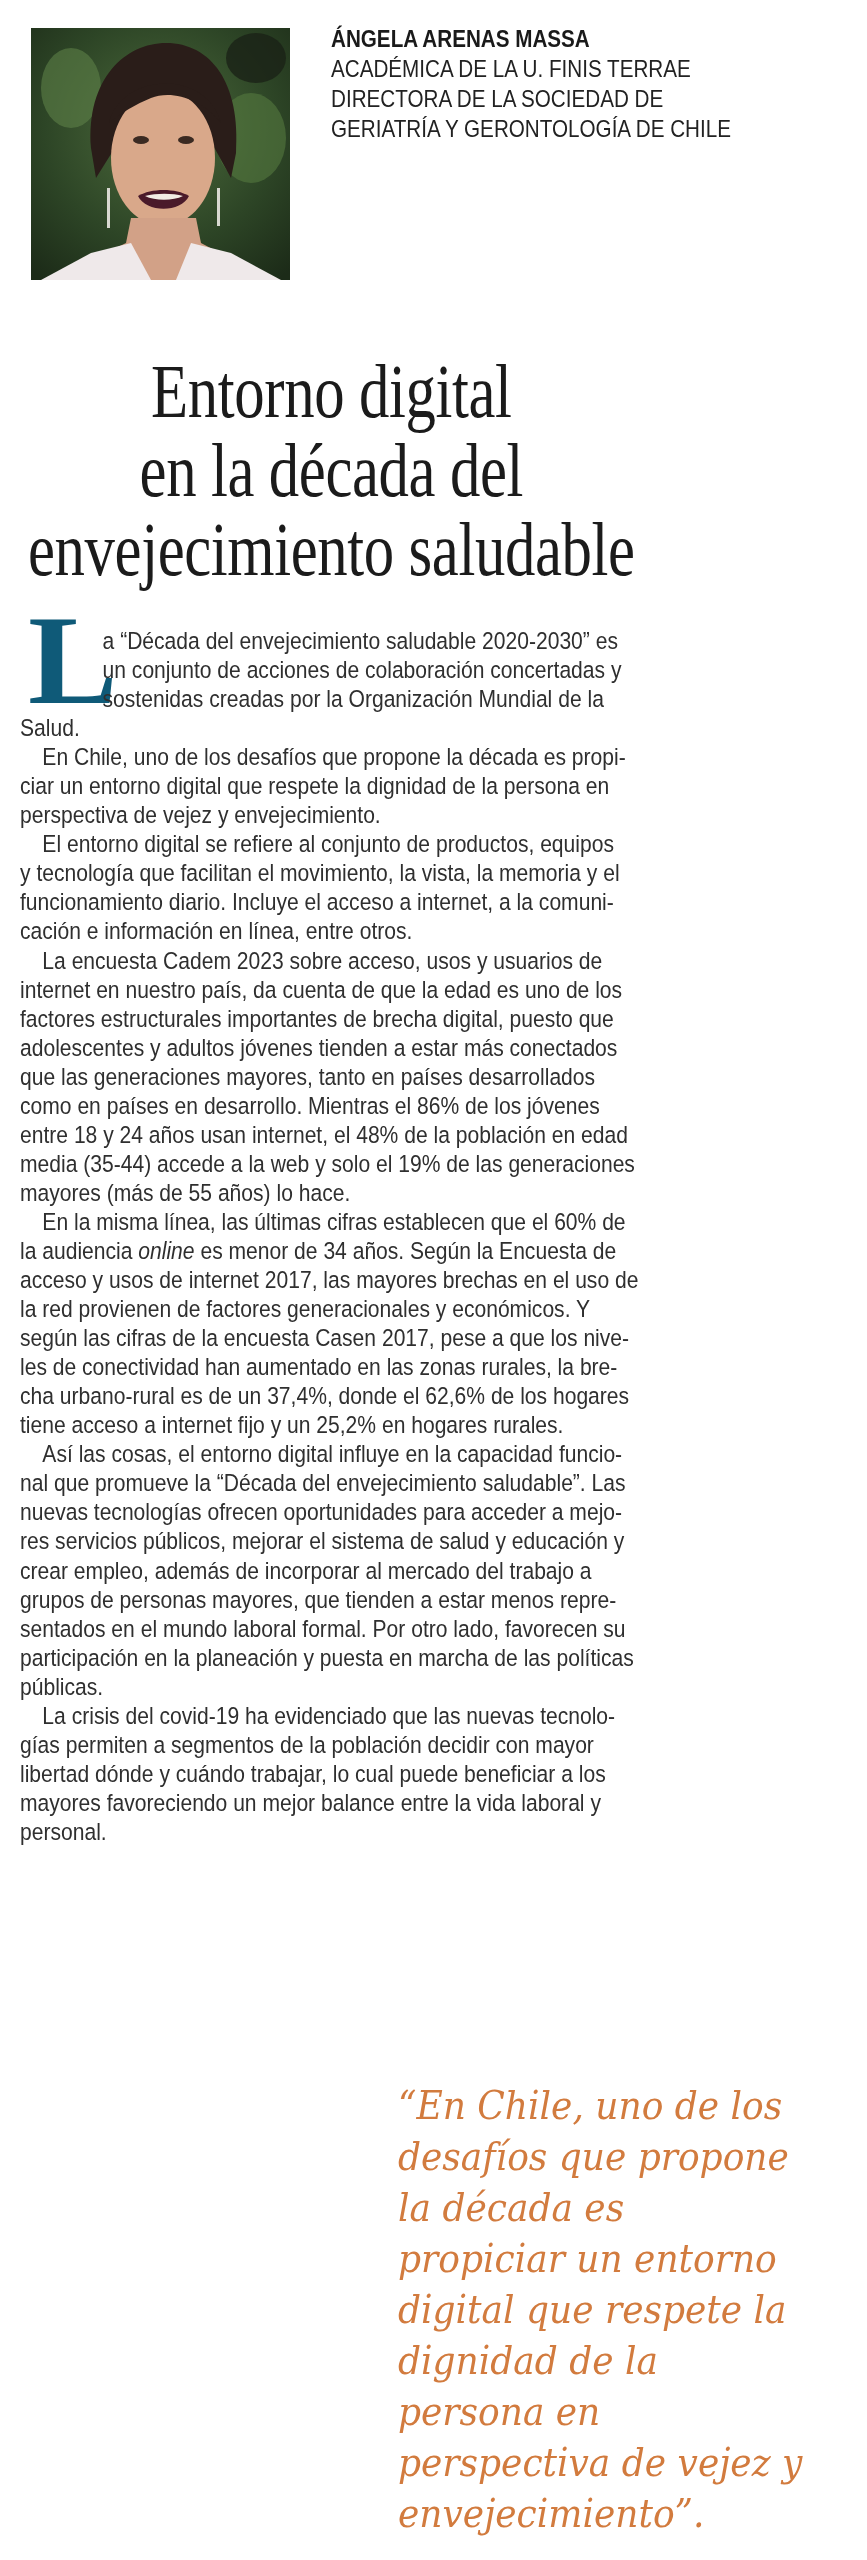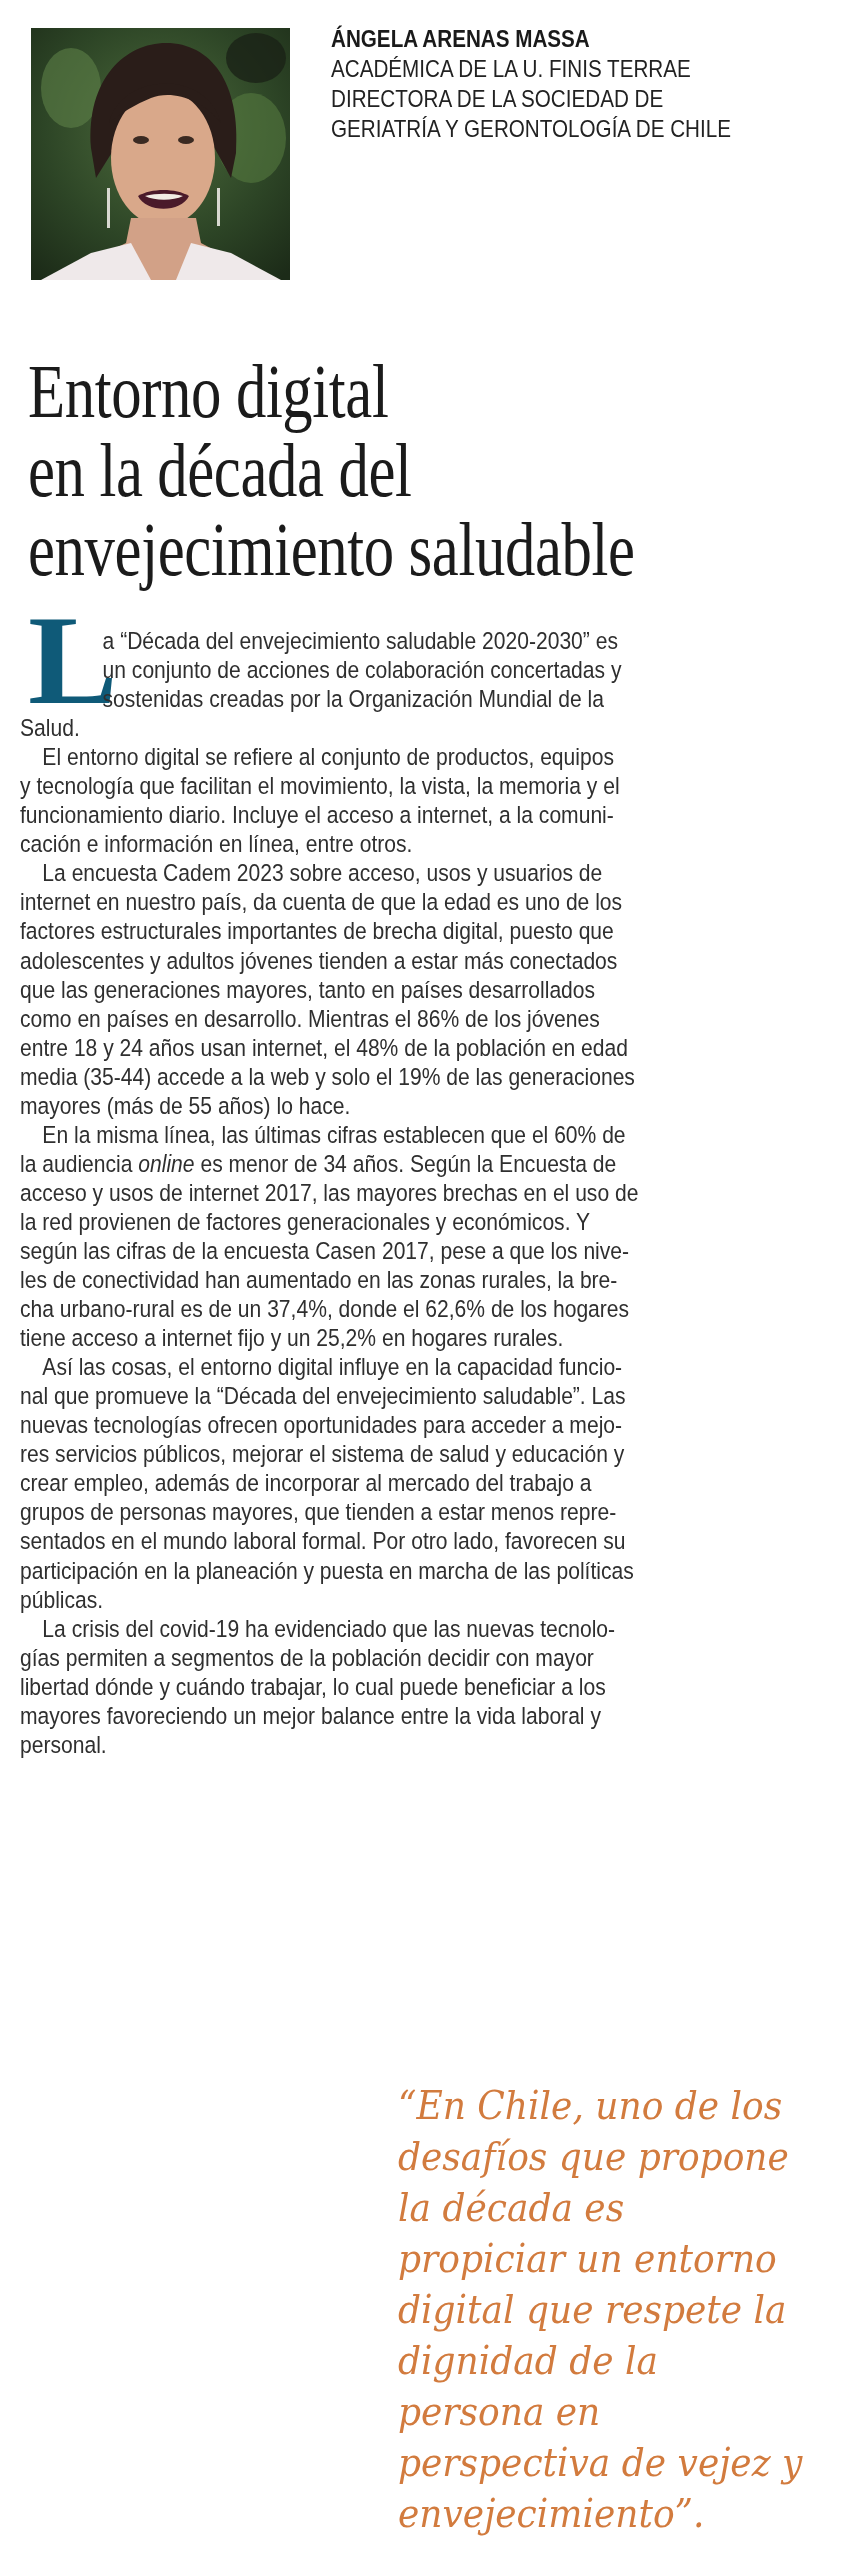--- a/index.html
+++ b/index.html
@@ -93,39 +93,44 @@
     </svg>
   </div>
 
   <div class="byline">
     <span class="line name">ÁNGELA ARENAS MASSA</span>
     <span class="line">ACADÉMICA DE LA U. FINIS TERRAE</span>
     <span class="line">DIRECTORA DE LA SOCIEDAD DE</span>
     <span class="line">GERIATRÍA Y GERONTOLOGÍA DE CHILE</span>
   </div>
 
-  <h1 class="headline" style="margin:0;font-weight:normal;">
+  <h1 class="headline" style="margin:0;font-weight:normal;text-align:center;">
     <span class="hl" style="color: rgb(27, 27, 27);">Entorno digital</span>
     <span class="hl" style="color: rgb(27, 27, 27);">en la década del</span>
     <span class="hl" style="color: rgb(27, 27, 27);">envejecimiento saludable</span>
   </h1>
 
   <div class="dropcap" style="color: rgb(15, 90, 120);">
     <span>L</span>
   </div>
 
   <div class="body">
 
     <div>
       <span class="bl dc" style="color: rgb(47, 47, 47);">a “Década del envejecimiento saludable 2020-2030” es</span>
       <span class="bl dc" style="color: rgb(47, 47, 47);">un conjunto de acciones de colaboración concertadas y</span>
       <span class="bl dc" style="color: rgb(47, 47, 47);">sostenidas creadas por la Organización Mundial de la</span>
       <span class="bl" style="color: rgb(47, 47, 47);">Salud.</span>
     </div>
 
+    <div>
+      <span class="bl indent" style="color: rgb(47, 47, 47);">En Chile, uno de los desafíos que propone la década es propi-</span>
+      <span class="bl" style="color: rgb(47, 47, 47);">ciar un entorno digital que respete la dignidad de la persona en</span>
+      <span class="bl" style="color: rgb(47, 47, 47);">perspectiva de vejez y envejecimiento.</span>
+    </div>
 
     <div>
       <span class="bl indent" style="color: rgb(47, 47, 47);">El entorno digital se refiere al conjunto de productos, equipos</span>
       <span class="bl" style="color: rgb(47, 47, 47);">y tecnología que facilitan el movimiento, la vista, la memoria y el</span>
       <span class="bl" style="color: rgb(47, 47, 47);">funcionamiento diario. Incluye el acceso a internet, a la comuni-</span>
       <span class="bl" style="color: rgb(47, 47, 47);">cación e información en línea, entre otros.</span>
     </div>
 
     <div>
       <span class="bl indent" style="color: rgb(47, 47, 47);">La encuesta Cadem 2023 sobre acceso, usos y usuarios de</span>

